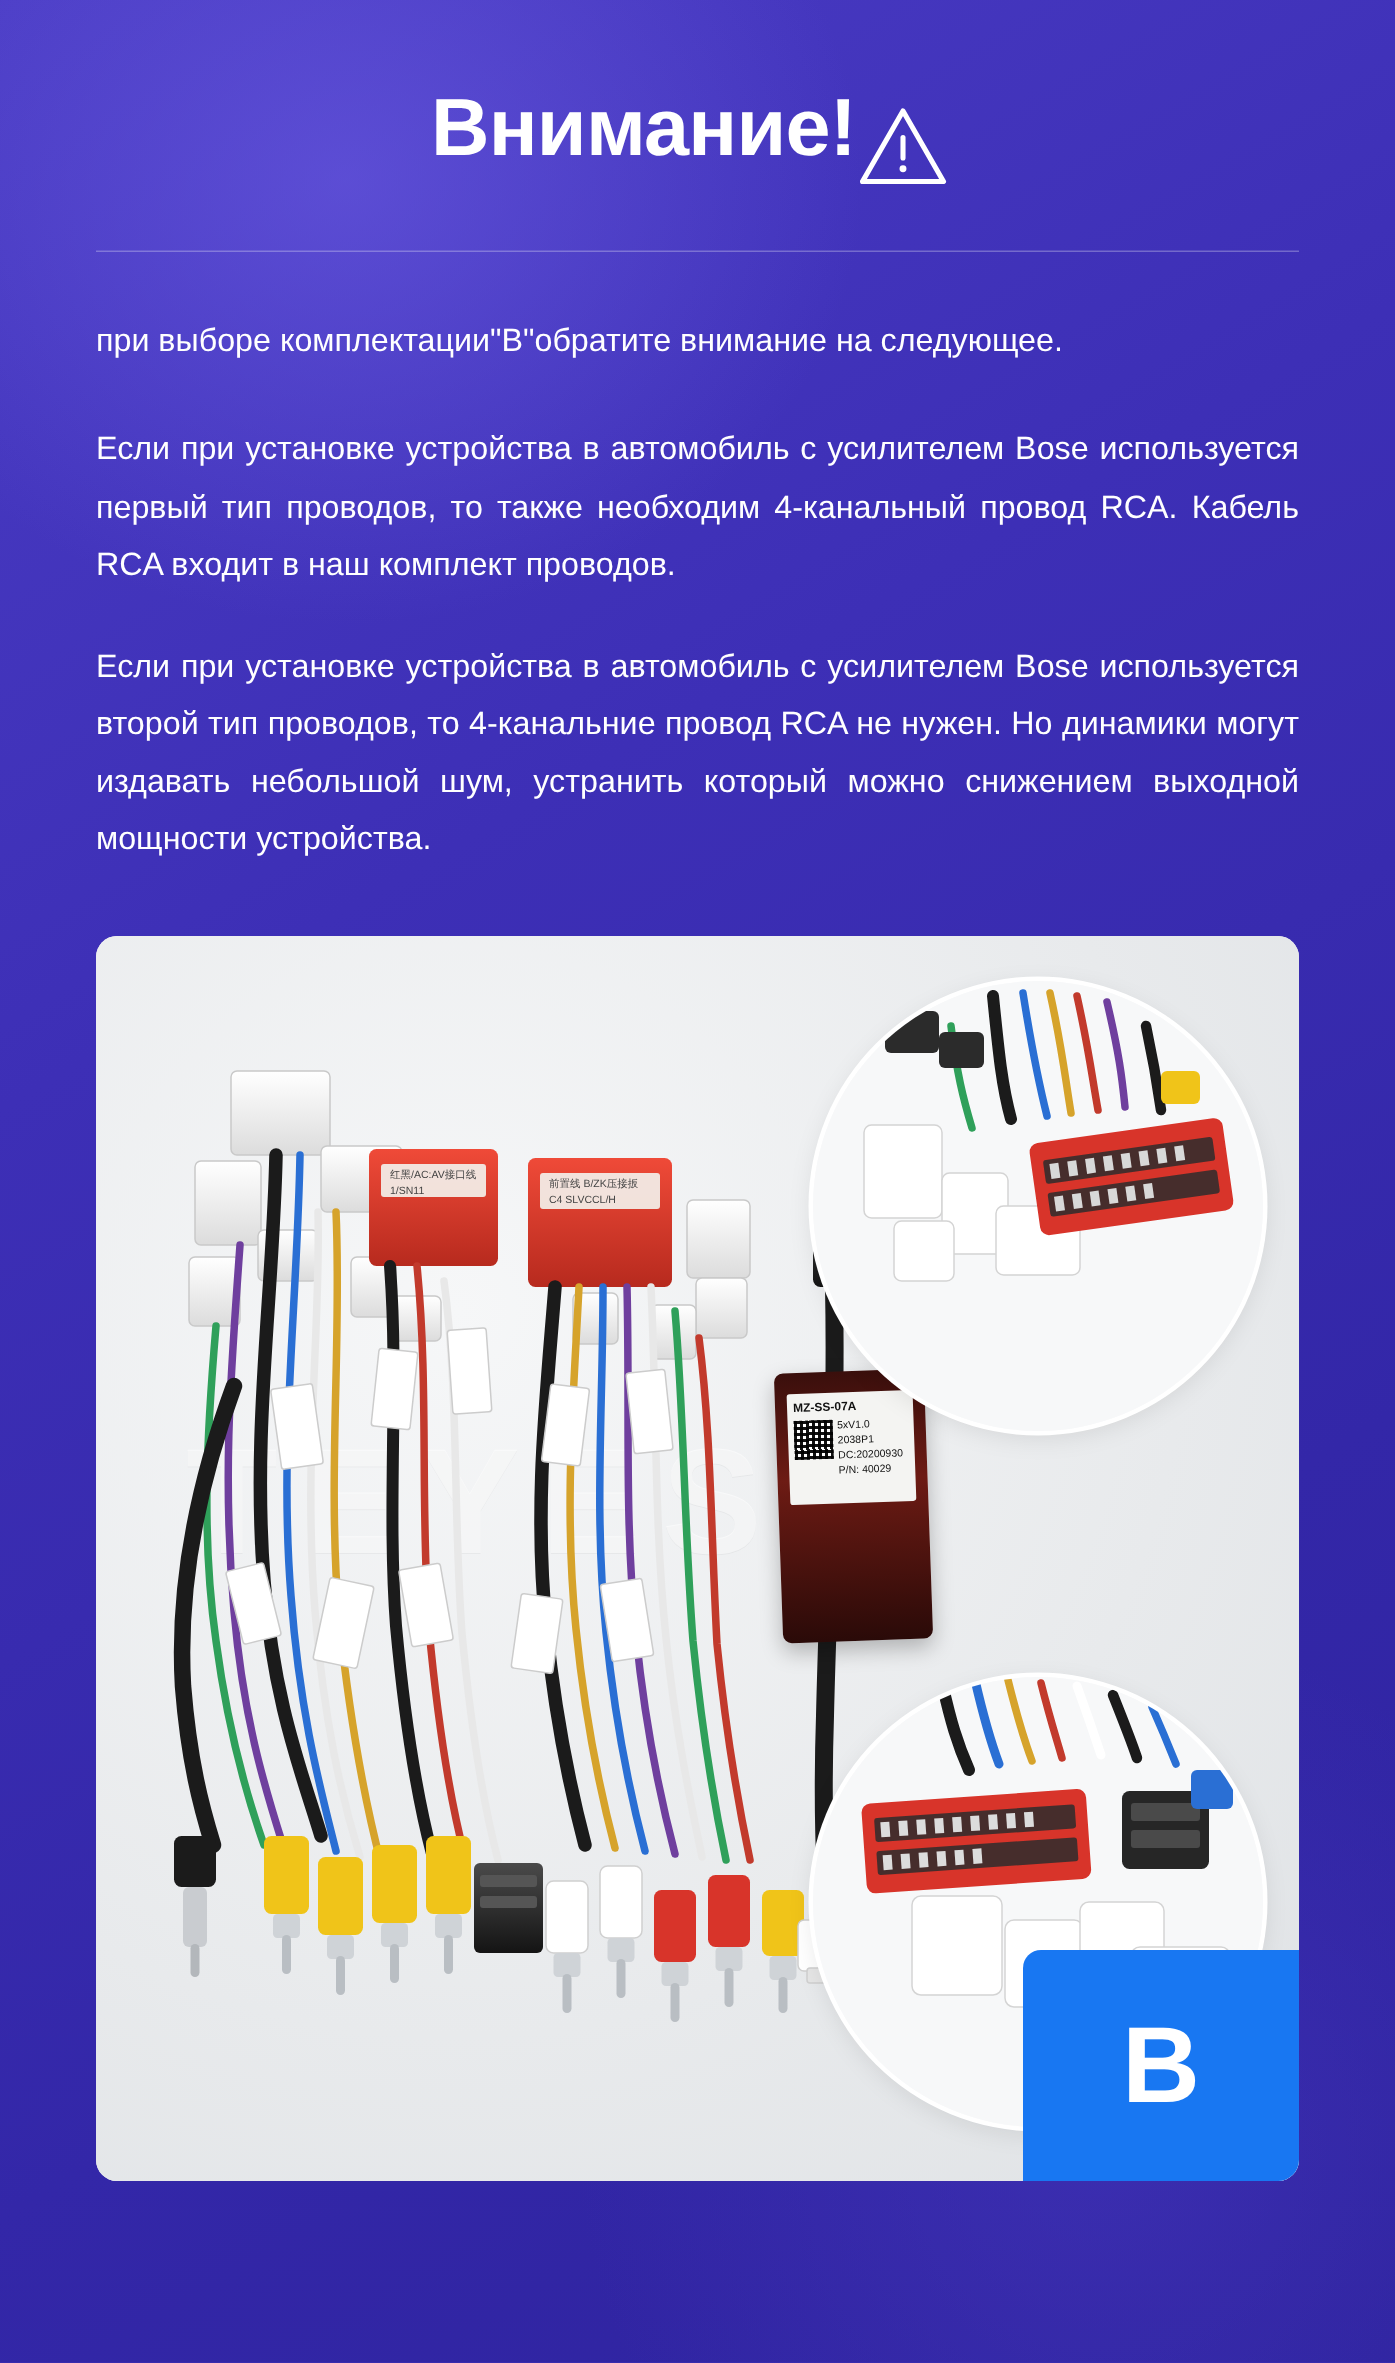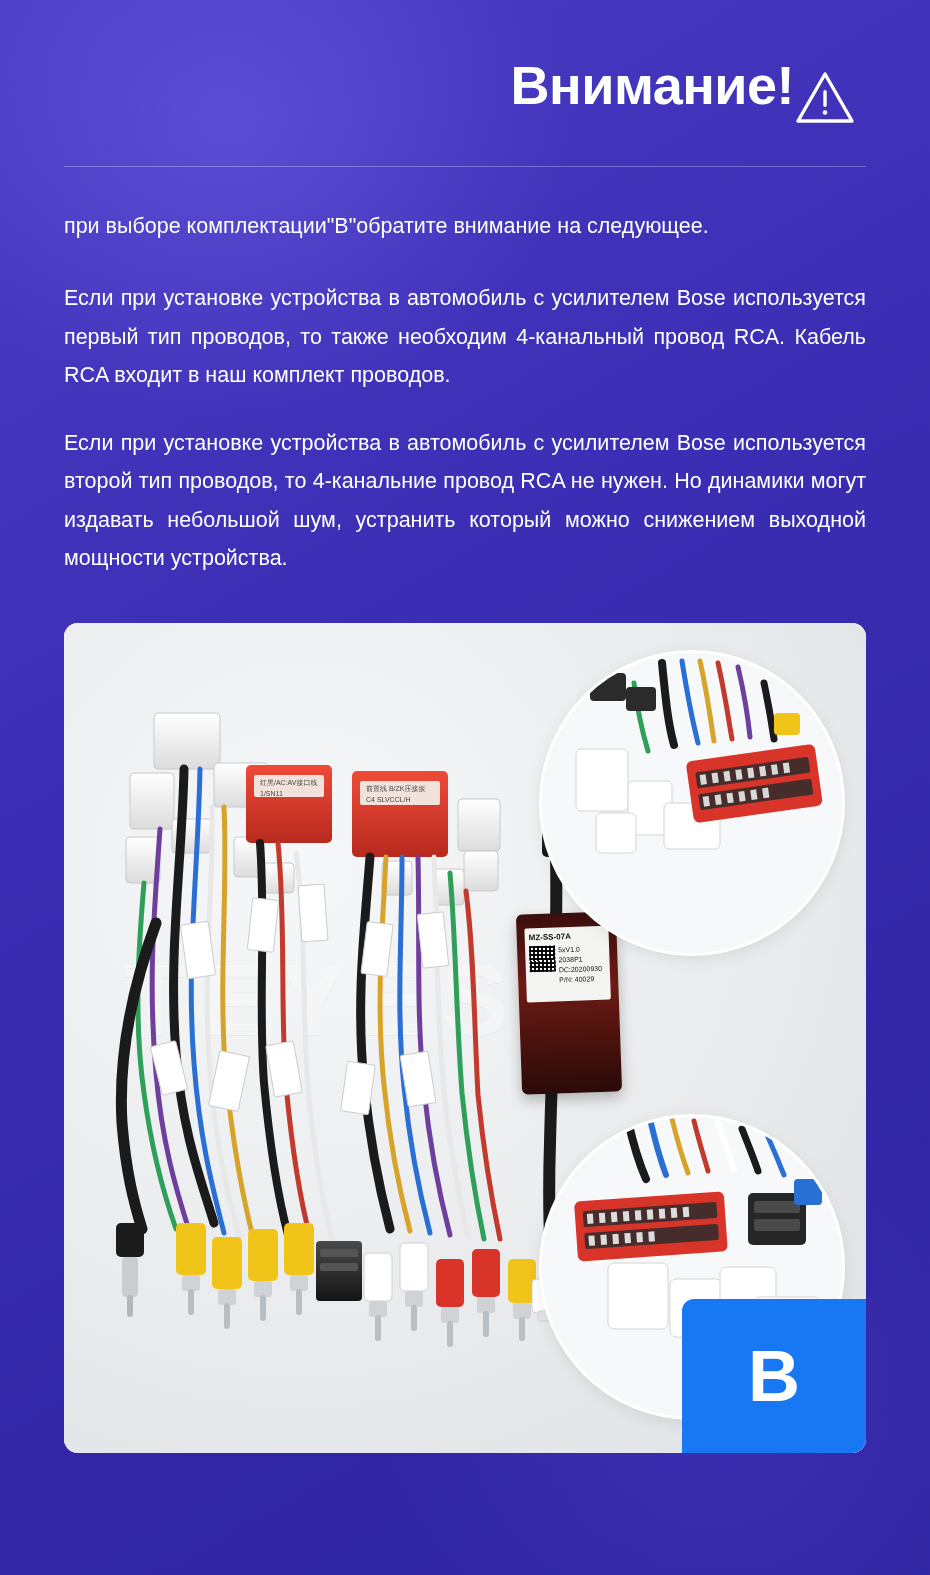--- a/index.html
+++ b/index.html
@@ -29,21 +29,21 @@
     width: 700px; height: 700px;
     background: radial-gradient(ellipse at center, rgba(70,55,190,0.5) 0%, rgba(70,55,190,0) 70%);
     pointer-events: none;
   }
 
   header {
     position: relative;
     padding: 56px 64px 0 64px;
     display: flex;
     align-items: flex-start;
-    justify-content: flex-end;
+    justify-content: center;
   }
   .title {
     color: #ffffff;
     font-size: 54px;
     font-weight: bold;
     letter-spacing: -0.5px;
     line-height: 1.1;
   }
   .warn-icon { margin-top: 14px; margin-right: 10px; }
 

